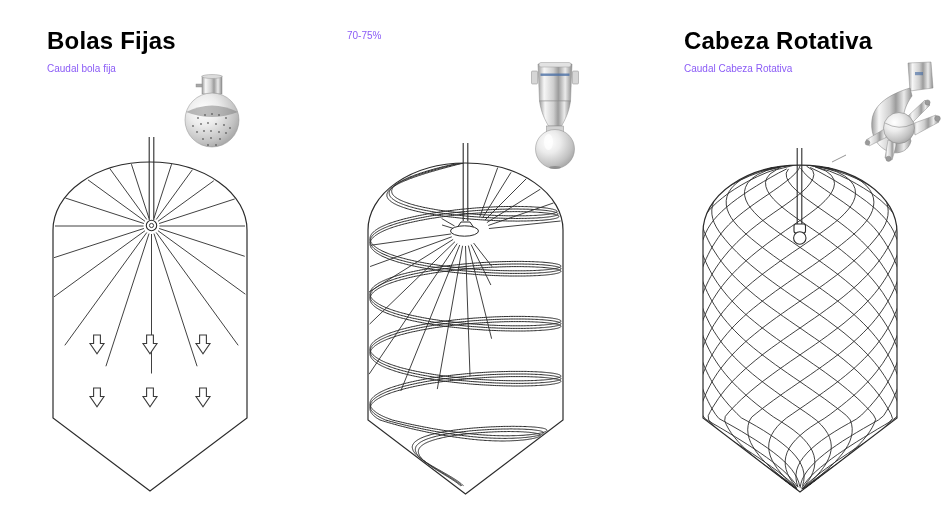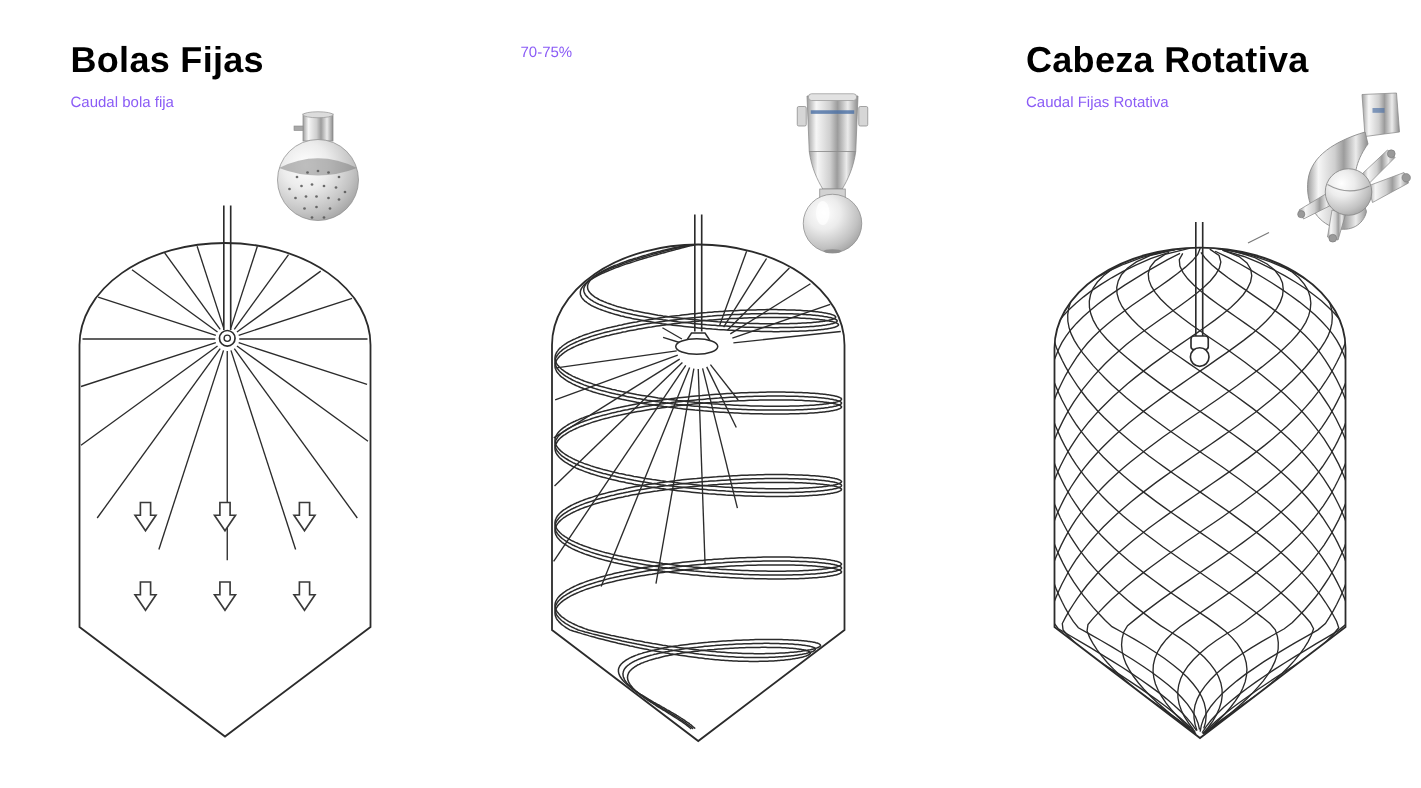--- a/index.html
+++ b/index.html
@@ -262,15 +262,15 @@
     <div class="title">Bolas Fijas</div>
     <div class="sub">Caudal bola fija</div>
   </div>
 
   <div class="panel-head" style="left:347px">
     <div class="sub">70-75%</div>
   </div>
 
   <div class="panel-head" style="left:684px">
     <div class="title">Cabeza Rotativa</div>
-    <div class="sub">Caudal Fijas Rotativa</div>
+    <div class="sub">Caudal Cabeza Rotativa</div>
   </div>
 </div>
 
 </body></html>

